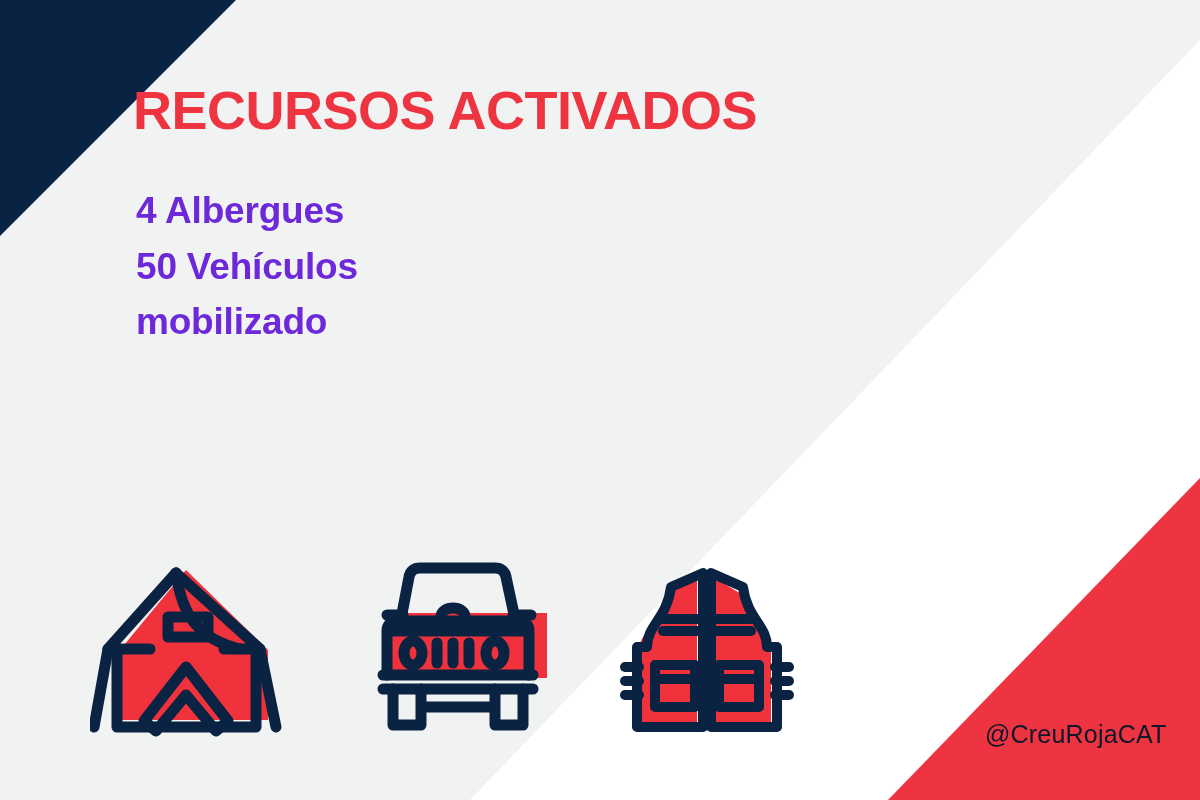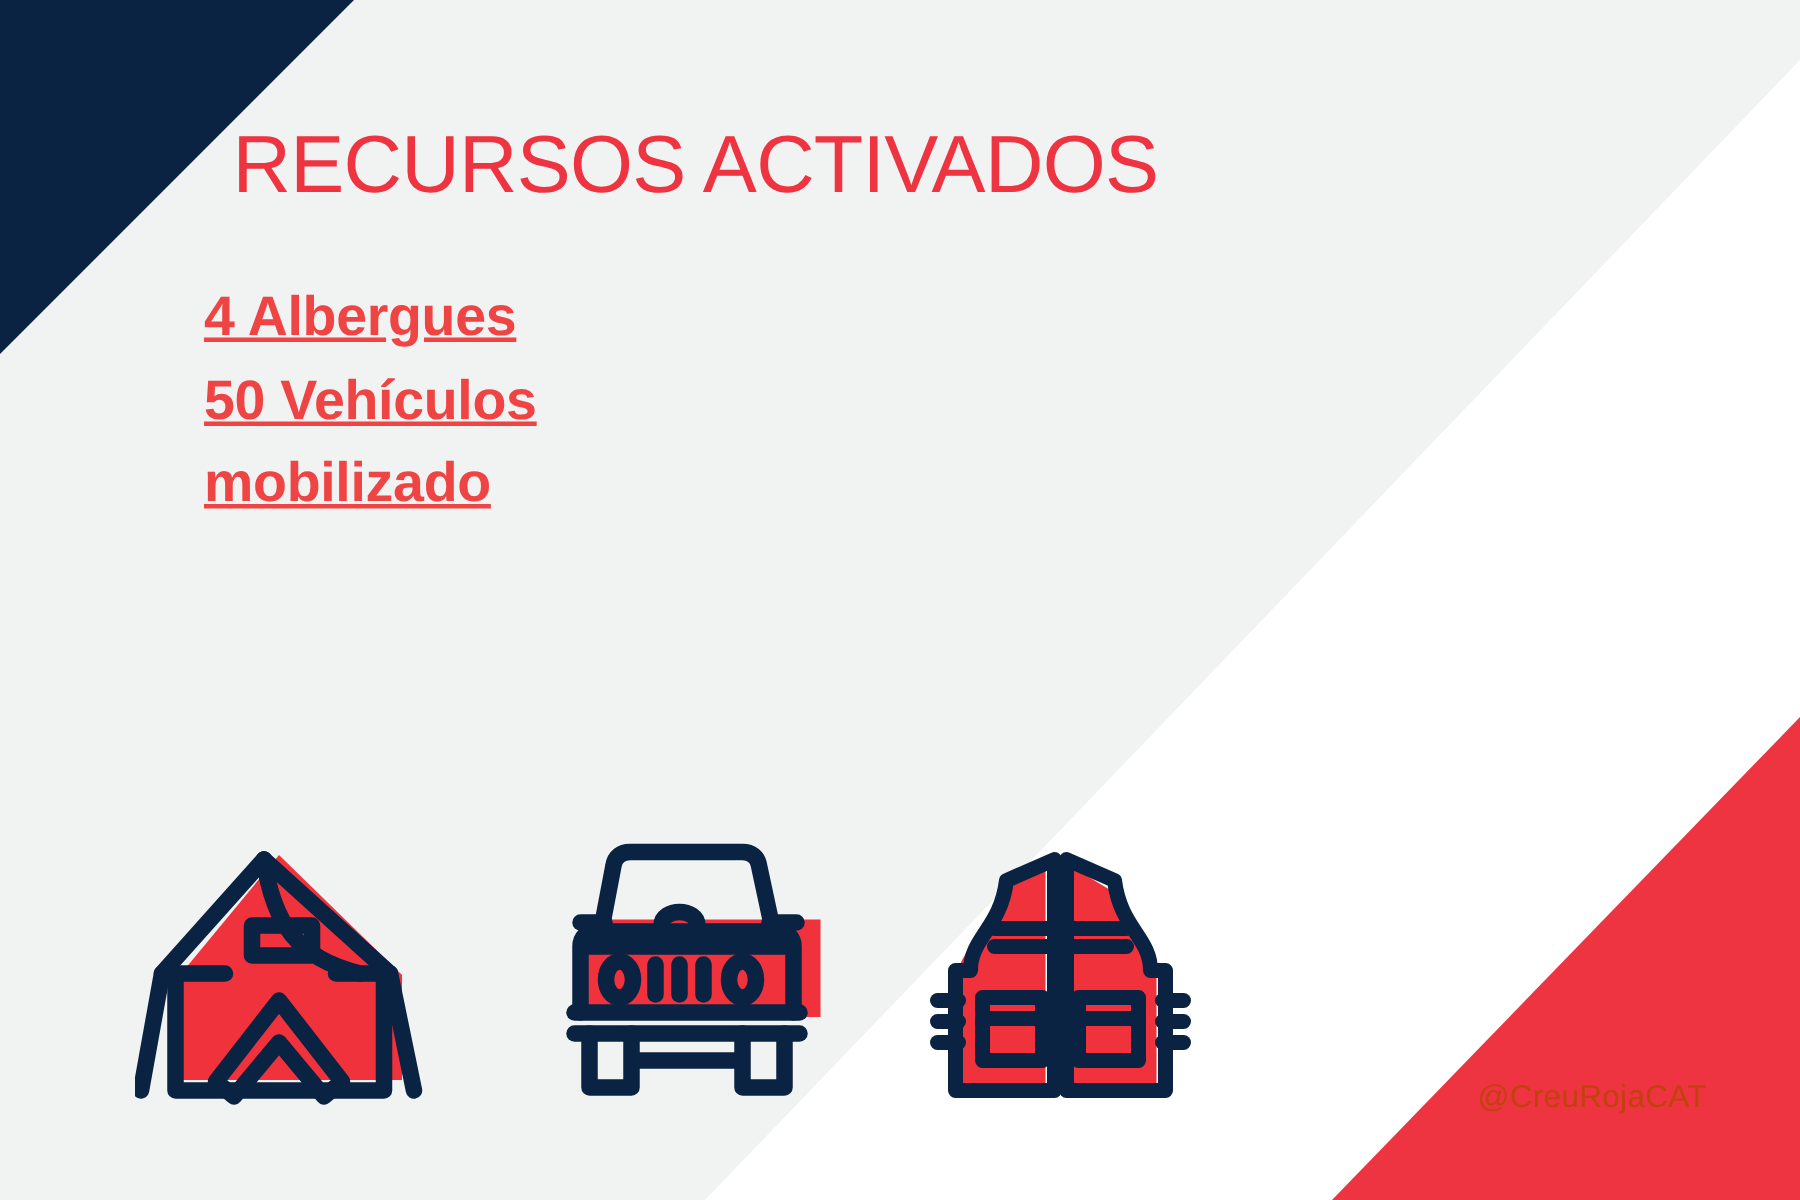--- a/index.html
+++ b/index.html
@@ -20,45 +20,44 @@
   .bg-layer {
     position: absolute;
     inset: 0;
     width: 1200px;
     height: 800px;
   }
 
   
   #title {
     position: absolute;
-    left: 155px;
+    left: 133px;
     top: 83px;
     font-size: 54px;
-    font-weight: normal;
+    font-weight: bold;
     letter-spacing: -0.5px;
     color: #ee3440;
     white-space: nowrap;
     line-height: 1;
   }
 
   
   #stats-list {
     position: absolute;
     left: 136px;
     top: 183px;
     width: 920px;
   }
   .stat-line {
     font-size: 37px;
     font-weight: 600;
-    color: #ef4444;
+    color: #6d28d9;
     line-height: 1.5;
     letter-spacing: -0.2px;
     white-space: nowrap;
-    text-decoration: underline;
   }
 
   
   #icon-row {
     position: absolute;
     left: 90px;
     top: 555px;
     width: 700px;
     height: 190px;
   }
@@ -70,22 +69,22 @@
   #icon-tent   { left: 0px;   width: 215px; }
   #icon-vehicle{ left: 275px; width: 200px; }
   #icon-vest   { left: 525px; width: 185px; }
   .icon-slot svg { display: block; width: 100%; height: 100%; }
 
   
   #handle {
     position: absolute;
     left: 985px;
     top: 720px;
-    font-size: 21px;
-    color: #c2410c;
+    font-size: 25px;
+    color: #0f172a;
     letter-spacing: 0.2px;
     white-space: nowrap;
   }
 </style>
 </head>
 <body>
 
 <div id="canvas">
 
   <svg class="bg-layer" viewBox="0 0 1200 800" preserveAspectRatio="none">

